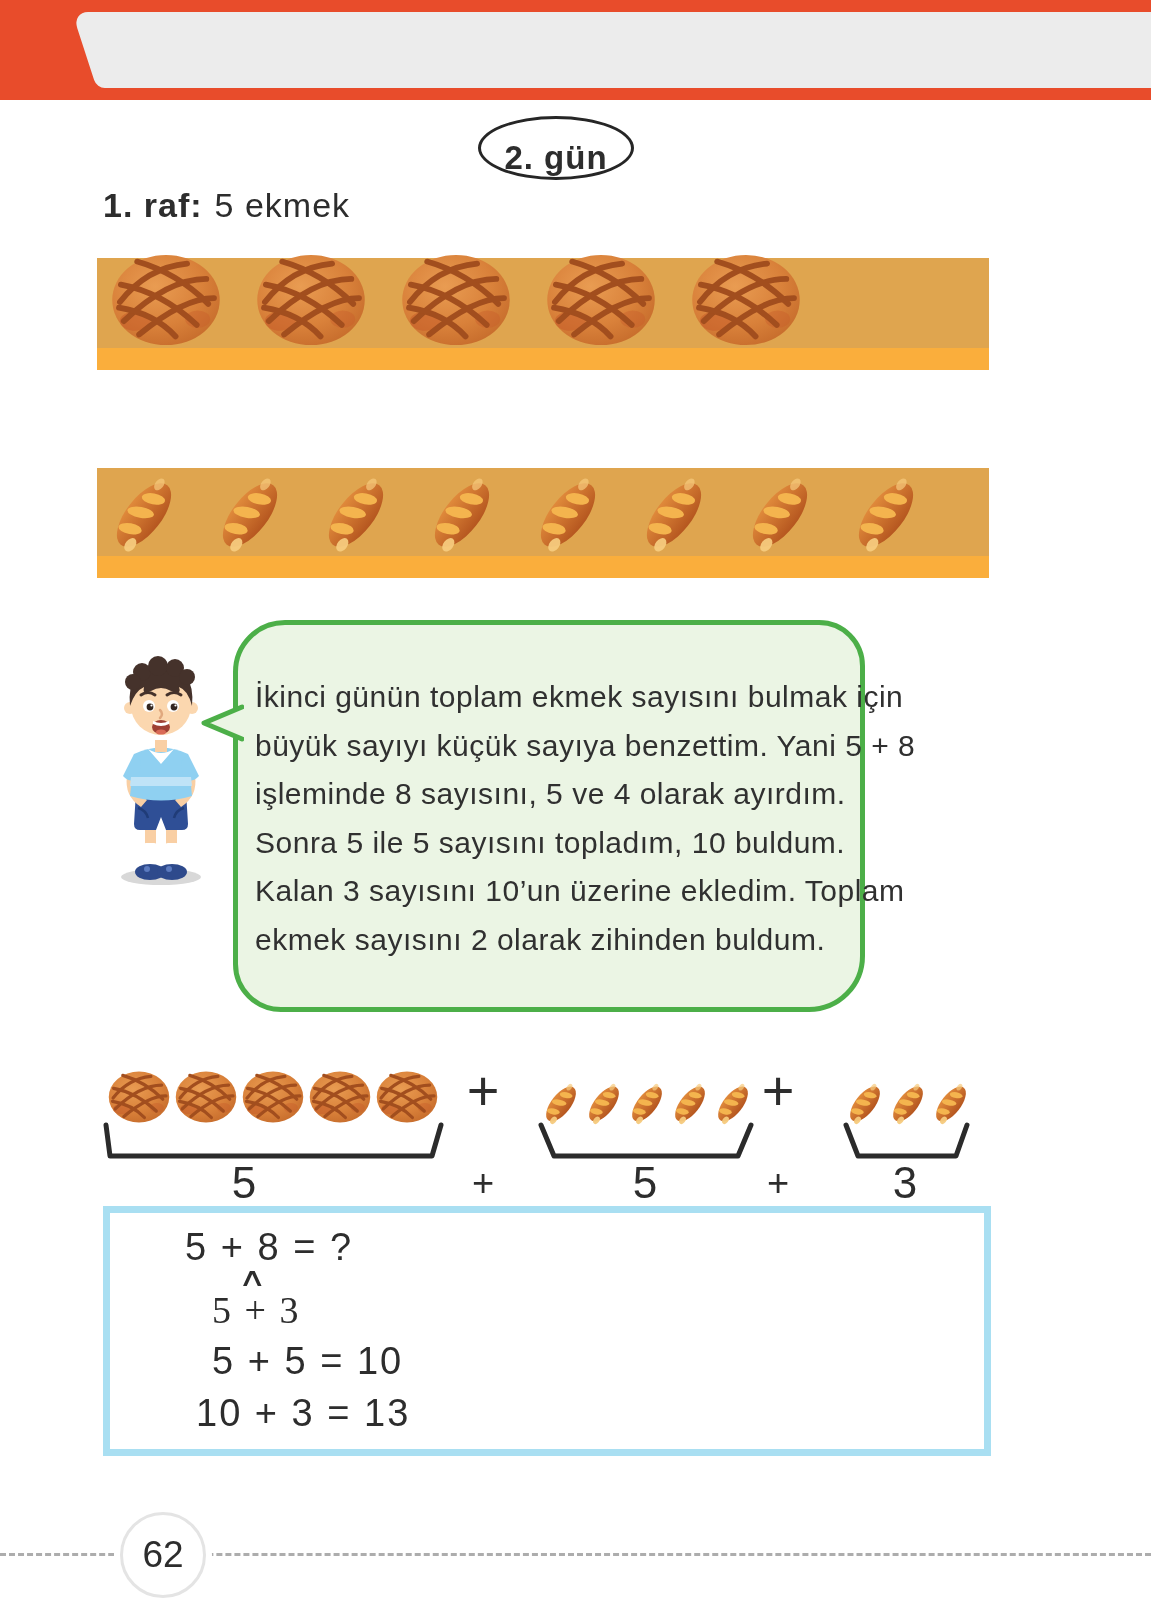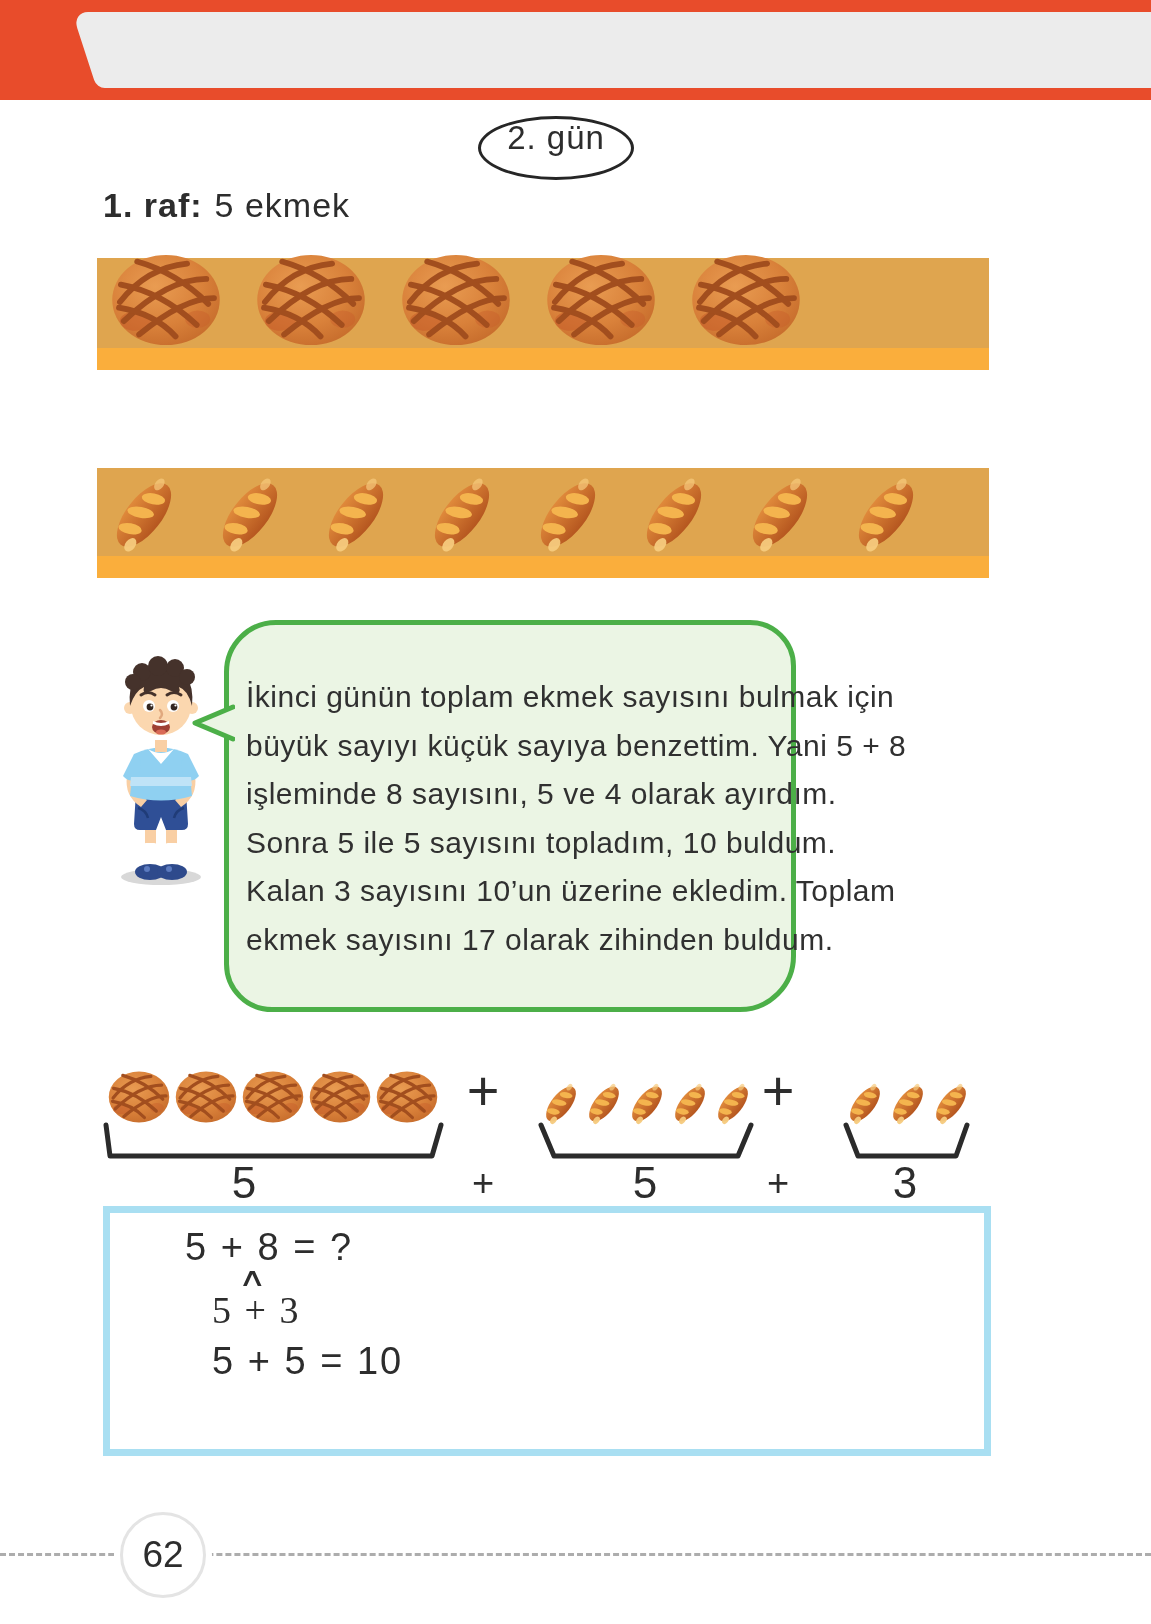--- a/index.html
+++ b/index.html
@@ -13,40 +13,40 @@
   .page{position:relative;width:1151px;height:1624px;margin:0 auto;background:#fff;
         font-family:"Liberation Sans",sans-serif;color:var(--text_dark);overflow:hidden;}
 
   
   .band{position:absolute;left:0;top:0;width:1151px;height:100px;background:var(--band_red);overflow:hidden;}
   .band-inner{position:absolute;left:72px;top:12px;width:1110px;height:76px;background:var(--band_inner_gray);
               transform:skewX(18deg);transform-origin:top left;border-radius:16px 4px 4px 8px;}
 
   
   .badge{position:absolute;left:478px;top:116px;width:156px;height:64px;border:3px solid #262626;
-         border-radius:50%;display:flex;align-items:flex-start;justify-content:center;
-         font-size:33px;letter-spacing:1px;}
+         border-radius:50%;display:flex;align-items:flex-end;justify-content:center;
+         font-size:33px;letter-spacing:1px;font-weight:bold;}
 
   .heading{position:absolute;left:103px;font-size:34px;letter-spacing:1px;white-space:nowrap;text-align:right;}
   .heading .b{font-weight:700;margin-right:12px;}
   .h1{top:186px;} .h2{top:384px;}
 
   
   .shelf{position:absolute;left:97px;width:892px;}
   .shelf .tan{width:100%;background:var(--shelf_tan);}
   .shelf .strip{width:100%;background:var(--shelf_strip);}
   .shelf1{top:258px;} .shelf1 .tan{height:90px;} .shelf1 .strip{height:22px;}
   .shelf2{top:468px;} .shelf2 .tan{height:88px;} .shelf2 .strip{height:22px;}
   .bread-row{position:absolute;display:flex;}
   .row1{left:108px;top:252px;} .row1 svg{width:116px;height:96px;margin-right:29px;}
   .row2{left:102px;top:470px;} .row2 svg{width:84px;height:90px;margin-right:22px;}
 
   
   .boy{position:absolute;left:100px;top:646px;width:122px;height:240px;}
-  .bubble{position:absolute;left:224px;top:620px;width:572px;height:392px;background:var(--bubble_fill);
+  .bubble{position:absolute;left:233px;top:620px;width:632px;height:392px;background:var(--bubble_fill);
           border:5px solid var(--bubble_border);border-radius:52px 46px 56px 48px;}
   .bubble-tail{position:absolute;left:-38px;top:78px;width:44px;height:40px;}
   .bubble-text{position:absolute;left:17px;top:48px;width:680px;font-size:30px;line-height:48.5px;
                letter-spacing:.5px;color:#303030;}
 
   
   .group{position:absolute;display:flex;}
   .g1{left:105px;top:1070px;} .g1 svg{width:68px;height:54px;margin-right:-1px;}
   .g2{left:538px;top:1076px;} .g2 svg{width:46px;height:56px;margin-right:-3px;}
   .g3{left:842px;top:1076px;} .g3 svg{width:46px;height:56px;margin-right:-3px;}
@@ -232,21 +232,21 @@
   <div class="bubble">
     <svg class="bubble-tail" viewBox="0 0 44 40">
       <path d="M42,4 L4,20 L42,36" fill="#EBF5E4" stroke="#4CAF48" stroke-width="5" stroke-linejoin="round" stroke-linecap="round"></path>
     </svg>
     <div class="bubble-text">
       <div>İkinci günün toplam ekmek sayısını bulmak için</div>
       <div>büyük sayıyı küçük sayıya benzettim. Yani 5 + 8</div>
       <div>işleminde 8 sayısını, 5 ve 4 olarak ayırdım.</div>
       <div>Sonra 5 ile 5 sayısını topladım, 10 buldum.</div>
       <div>Kalan 3 sayısını 10’un üzerine ekledim. Toplam</div>
-      <div>ekmek sayısını 17 olarak zihinden buldum.</div>
+      <div>ekmek sayısını 2 olarak zihinden buldum.</div>
     </div>
   </div>
 
   <div class="group g1">
     <svg>
         <use href="#boule"></use>
       </svg>
   <svg>
         <use href="#boule"></use>
       </svg>
@@ -303,19 +303,20 @@
   <div class="lblplus lp1">+</div>
   <div class="lbl l2">5</div>
   <div class="lblplus lp2">+</div>
   <div class="lbl l3">3</div>
 
   <div class="solution"></div>
   <div class="eq eq1">5 + 8 = ?</div>
   <div class="fork">∧</div>
   <div class="eq eq2">5 + 3</div>
   <div class="eq eq3">5 + 5 = 10</div>
+  <div class="eq eq4">10 + 3 = 13</div>
 
   <div class="footer-line"></div>
   <div class="page-circle">
     <span>62</span>
   </div>
 
 </div>
 
 </body></html>

